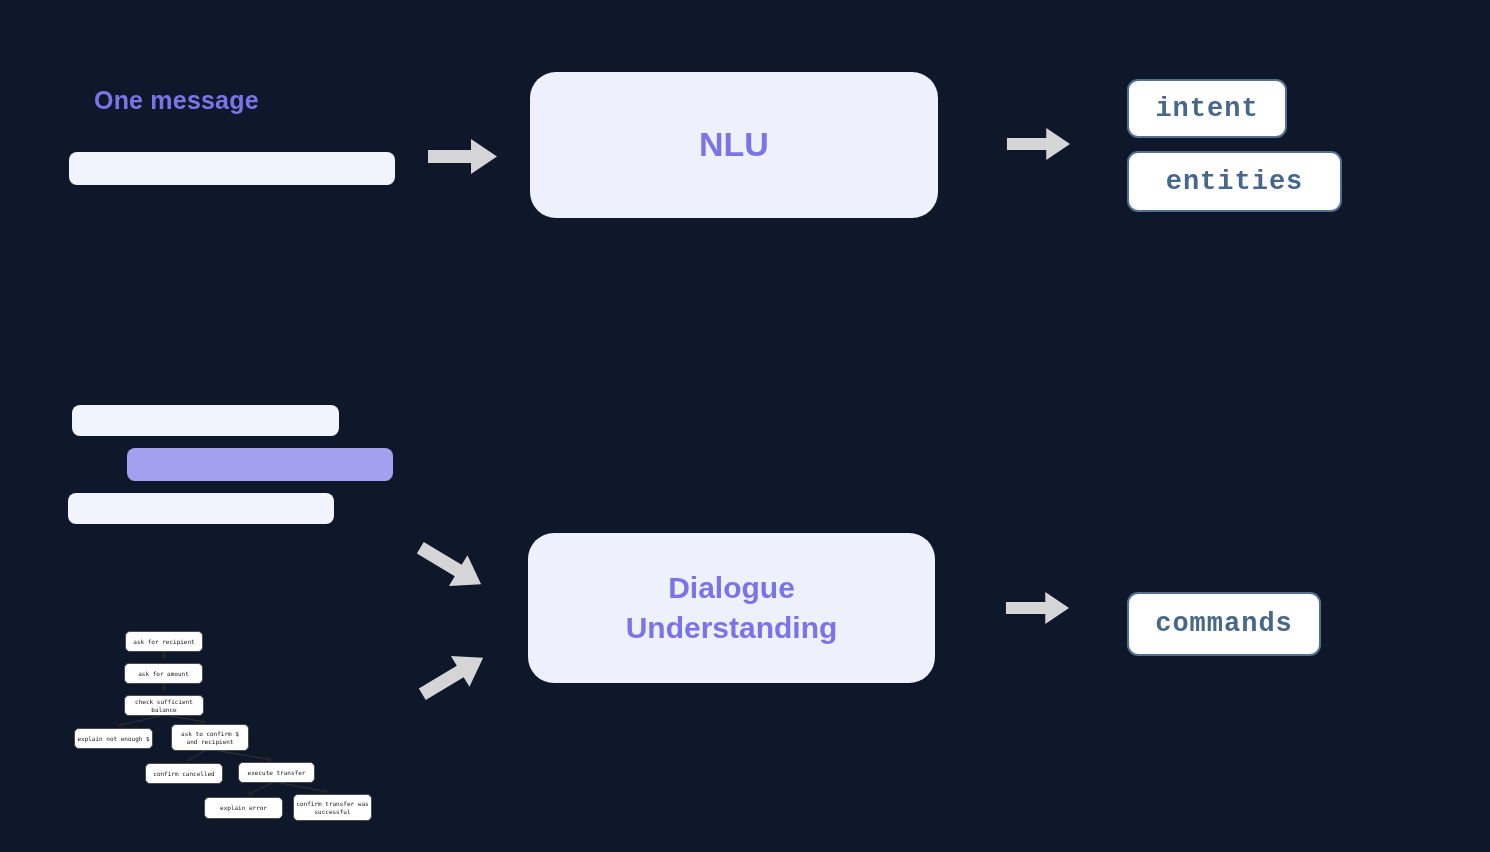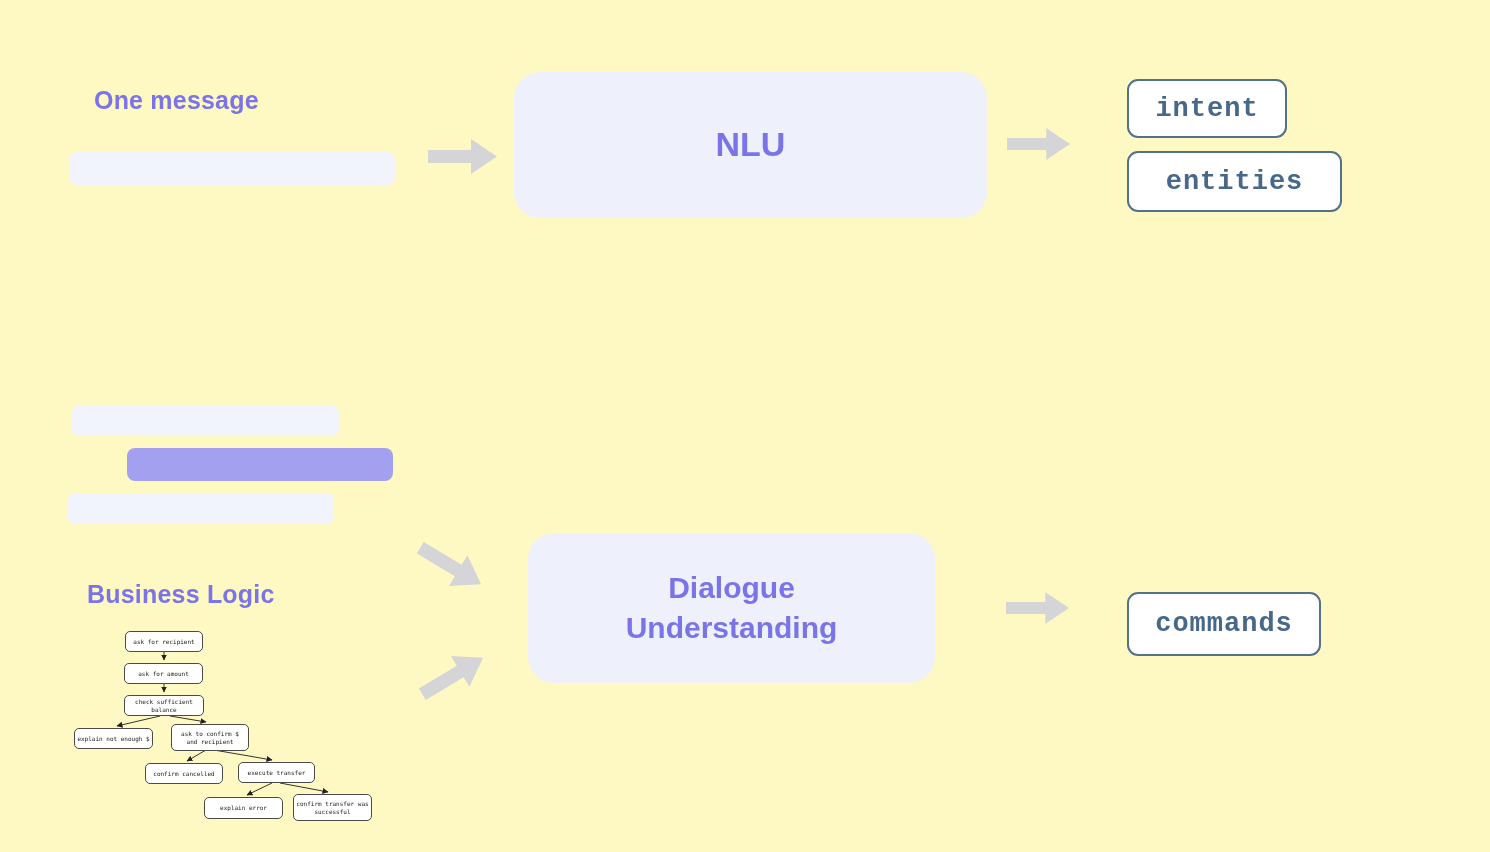--- a/index.html
+++ b/index.html
@@ -7,21 +7,21 @@
     --box-fill:#eef0fb;
     --bubble-light:#f1f3fd;
     --bubble-purple:#a4a0f0;
     --arrow-gray:#d5d5d8;
     --slate-text:#47688a;
     --slate-border:#53718f;
     --ink:#2b2b2b;
   }
   html,body{margin:0;padding:0;background:#fff;}
   .canvas{
-    position:relative;width:1490px;height:852px;background:#fef9c3;
+    position:relative;width:1490px;height:852px;background:#0f172a;
     overflow:hidden;font-family:"Liberation Sans",sans-serif;
   }
   .heading{
     position:absolute;margin:0;font-size:25px;font-weight:700;color:var(--purple);
     letter-spacing:.2px;white-space:nowrap;
   }
   .bubble{position:absolute;border-radius:8px;}
   .bubble.light{background:var(--bubble-light);}
   .bubble.purple{background:var(--bubble-purple);}
   .process-box{
@@ -61,42 +61,41 @@
 <div class="canvas">
 
   <h2 class="heading" style="left:94px;top:86px">One message</h2>
 
   <div class="bubble light" style="left:69px;top:152px;width:326px;height:33px"></div>
 
   <svg class="block-arrow" style="left:428px;top:139px" width="69" height="35" viewBox="0 0 69 35">
     <polygon points="0,11 43,11 43,0 69,17.5 43,35 43,24 0,24"></polygon>
   </svg>
 
-  <div class="process-box" style="left:514px;top:72px;width:473px;height:146px">
+  <div class="process-box" style="left:530px;top:72px;width:408px;height:146px">
     <span class="process-label nlu-size">NLU</span>
   </div>
 
   <svg class="block-arrow" style="left:1006px;top:128px" width="65" height="32" viewBox="0 0 69 35">
     <polygon points="0,11 43,11 43,0 69,17.5 43,35 43,24 0,24"></polygon>
   </svg>
 
   <div class="output-box" style="left:1127px;top:151px;width:211px;height:57px">
     <span class="output-label">entities</span>
   </div>
 
   <div class="output-box" style="left:1127px;top:79px;width:156px;height:55px">
     <span class="output-label">intent</span>
   </div>
 
 
   <div class="bubble light" style="left:72px;top:405px;width:267px;height:31px"></div>
   <div class="bubble purple" style="left:127px;top:448px;width:266px;height:33px"></div>
   <div class="bubble light" style="left:68px;top:493px;width:266px;height:31px"></div>
 
-  <h2 class="heading" style="left:87px;top:580px">Business Logic</h2>
 
   <div class="flowchart">
     <svg class="flow-edges" width="340" height="215" viewBox="0 0 340 215">
       <defs>
         <marker id="ah" markerWidth="7" markerHeight="7" refX="5.5" refY="3" orient="auto">
           <path d="M0,0 L6,3 L0,6 z" fill="#222"></path>
         </marker>
       </defs>
       <line x1="104" y1="32" x2="104" y2="40" marker-end="url(#ah)"></line>
       <line x1="104" y1="64" x2="104" y2="72" marker-end="url(#ah)"></line>

